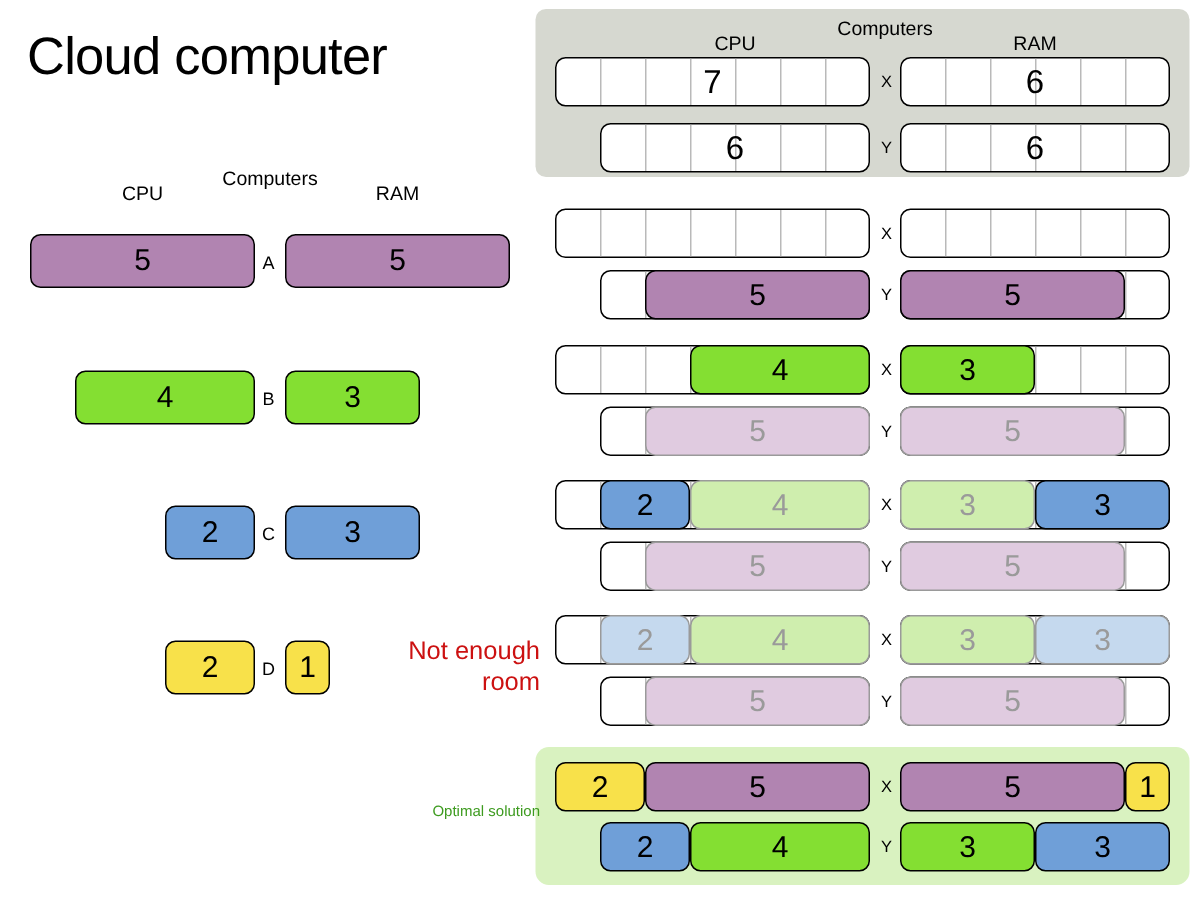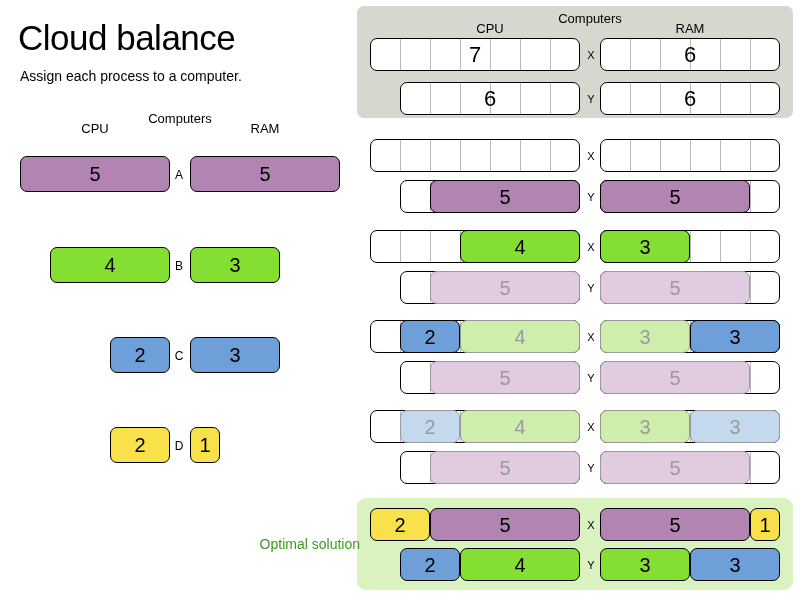--- a/index.html
+++ b/index.html
@@ -75,33 +75,32 @@
   .rowletter.big{font-size:12px;}
 
   
   .note-red{
     position:absolute;
     color:#cc1111;font-size:17px;line-height:21px;text-align:right;
     white-space:pre-line;
   }
   .note-green{
     position:absolute;
-    color:#3d9b1f;font-size:14px;text-align:right;white-space:nowrap;
+    color:#3d9b1f;font-size:10px;text-align:right;white-space:nowrap;
   }
   .optimal-panel{
     position:absolute;background:#d9f2c0;border-radius:9px;
   }
 </style>
 </head>
 <body>
 
 <div class="stage">
 
-  <div class="title">Cloud balance</div>
-  <div class="subtitle">Assign each process to a computer.</div>
+  <div class="title">Cloud computer</div>
 
   <div class="col-label" style="left:140px;top:111px;width:80px;">Computers</div>
   <div class="col-label" style="left:60px;top:121px;width:70px;">CPU</div>
   <div class="col-label" style="left:230px;top:121px;width:70px;">RAM</div>
 
   <div class="panel" style="left:357px;top:6px;width:436px;height:112px;"></div>
   <div class="panel-title" style="left:540px;top:11px;width:100px;">Computers</div>
   <div class="col-label" style="left:450px;top:21px;width:80px;">CPU</div>
   <div class="col-label" style="left:650px;top:21px;width:80px;">RAM</div>
 
@@ -321,15 +320,17 @@
       <div class="rowletter" style="left:584px;top:519px;">X</div>
       <div class="bar" style="left:600px;top:508px;width:150px;height:33px;background:#b184b1;">5</div>
       <div class="bar" style="left:750px;top:508px;width:30px;height:33px;background:#f8e14a;">1</div>
       <div class="bar" style="left:400px;top:548px;width:60px;height:33px;background:#6f9fd8;">2</div>
       <div class="bar" style="left:460px;top:548px;width:120px;height:33px;background:#84df32;">4</div>
       <div class="rowletter" style="left:584px;top:559px;">Y</div>
       <div class="bar" style="left:600px;top:548px;width:90px;height:33px;background:#84df32;">3</div>
       <div class="bar" style="left:690px;top:548px;width:90px;height:33px;background:#6f9fd8;">3</div>
     </div>
 
+  <div class="note-red" style="left:200px;top:423px;width:160px;">Not enough
+room</div>
   <div class="note-green" style="left:180px;top:536px;width:180px;">Optimal solution</div>
 
 </div>
 
 </body></html>

